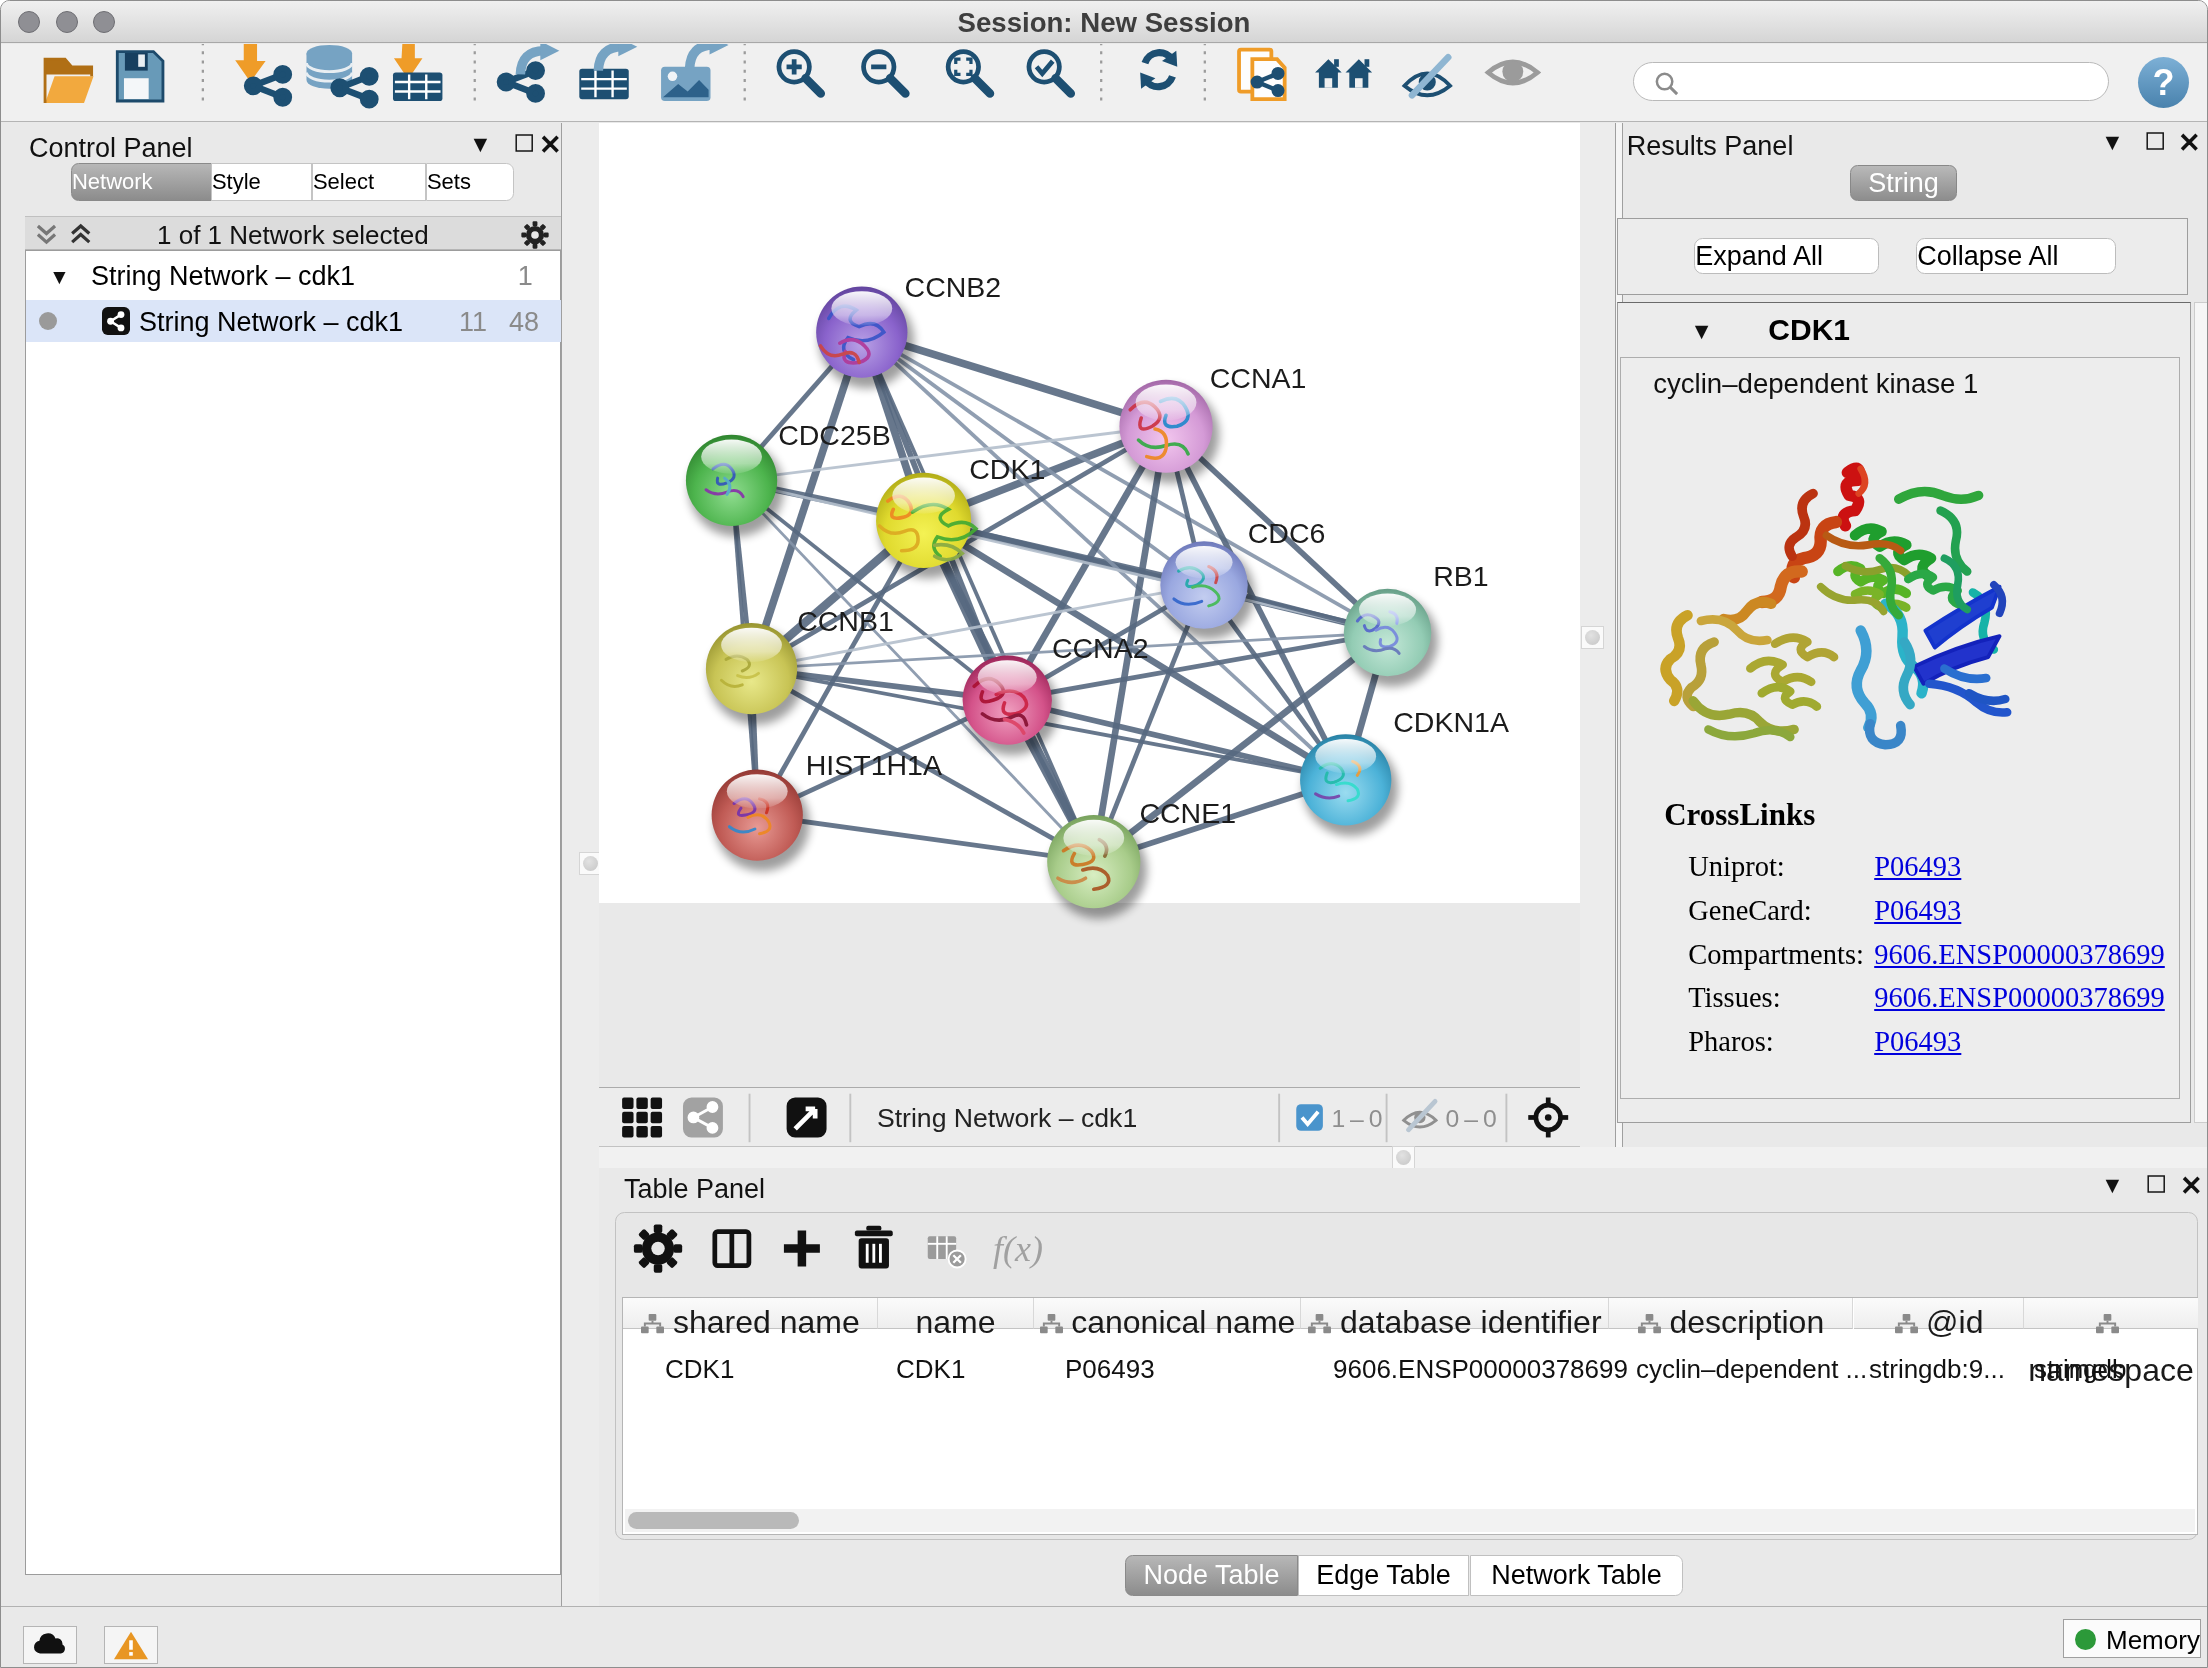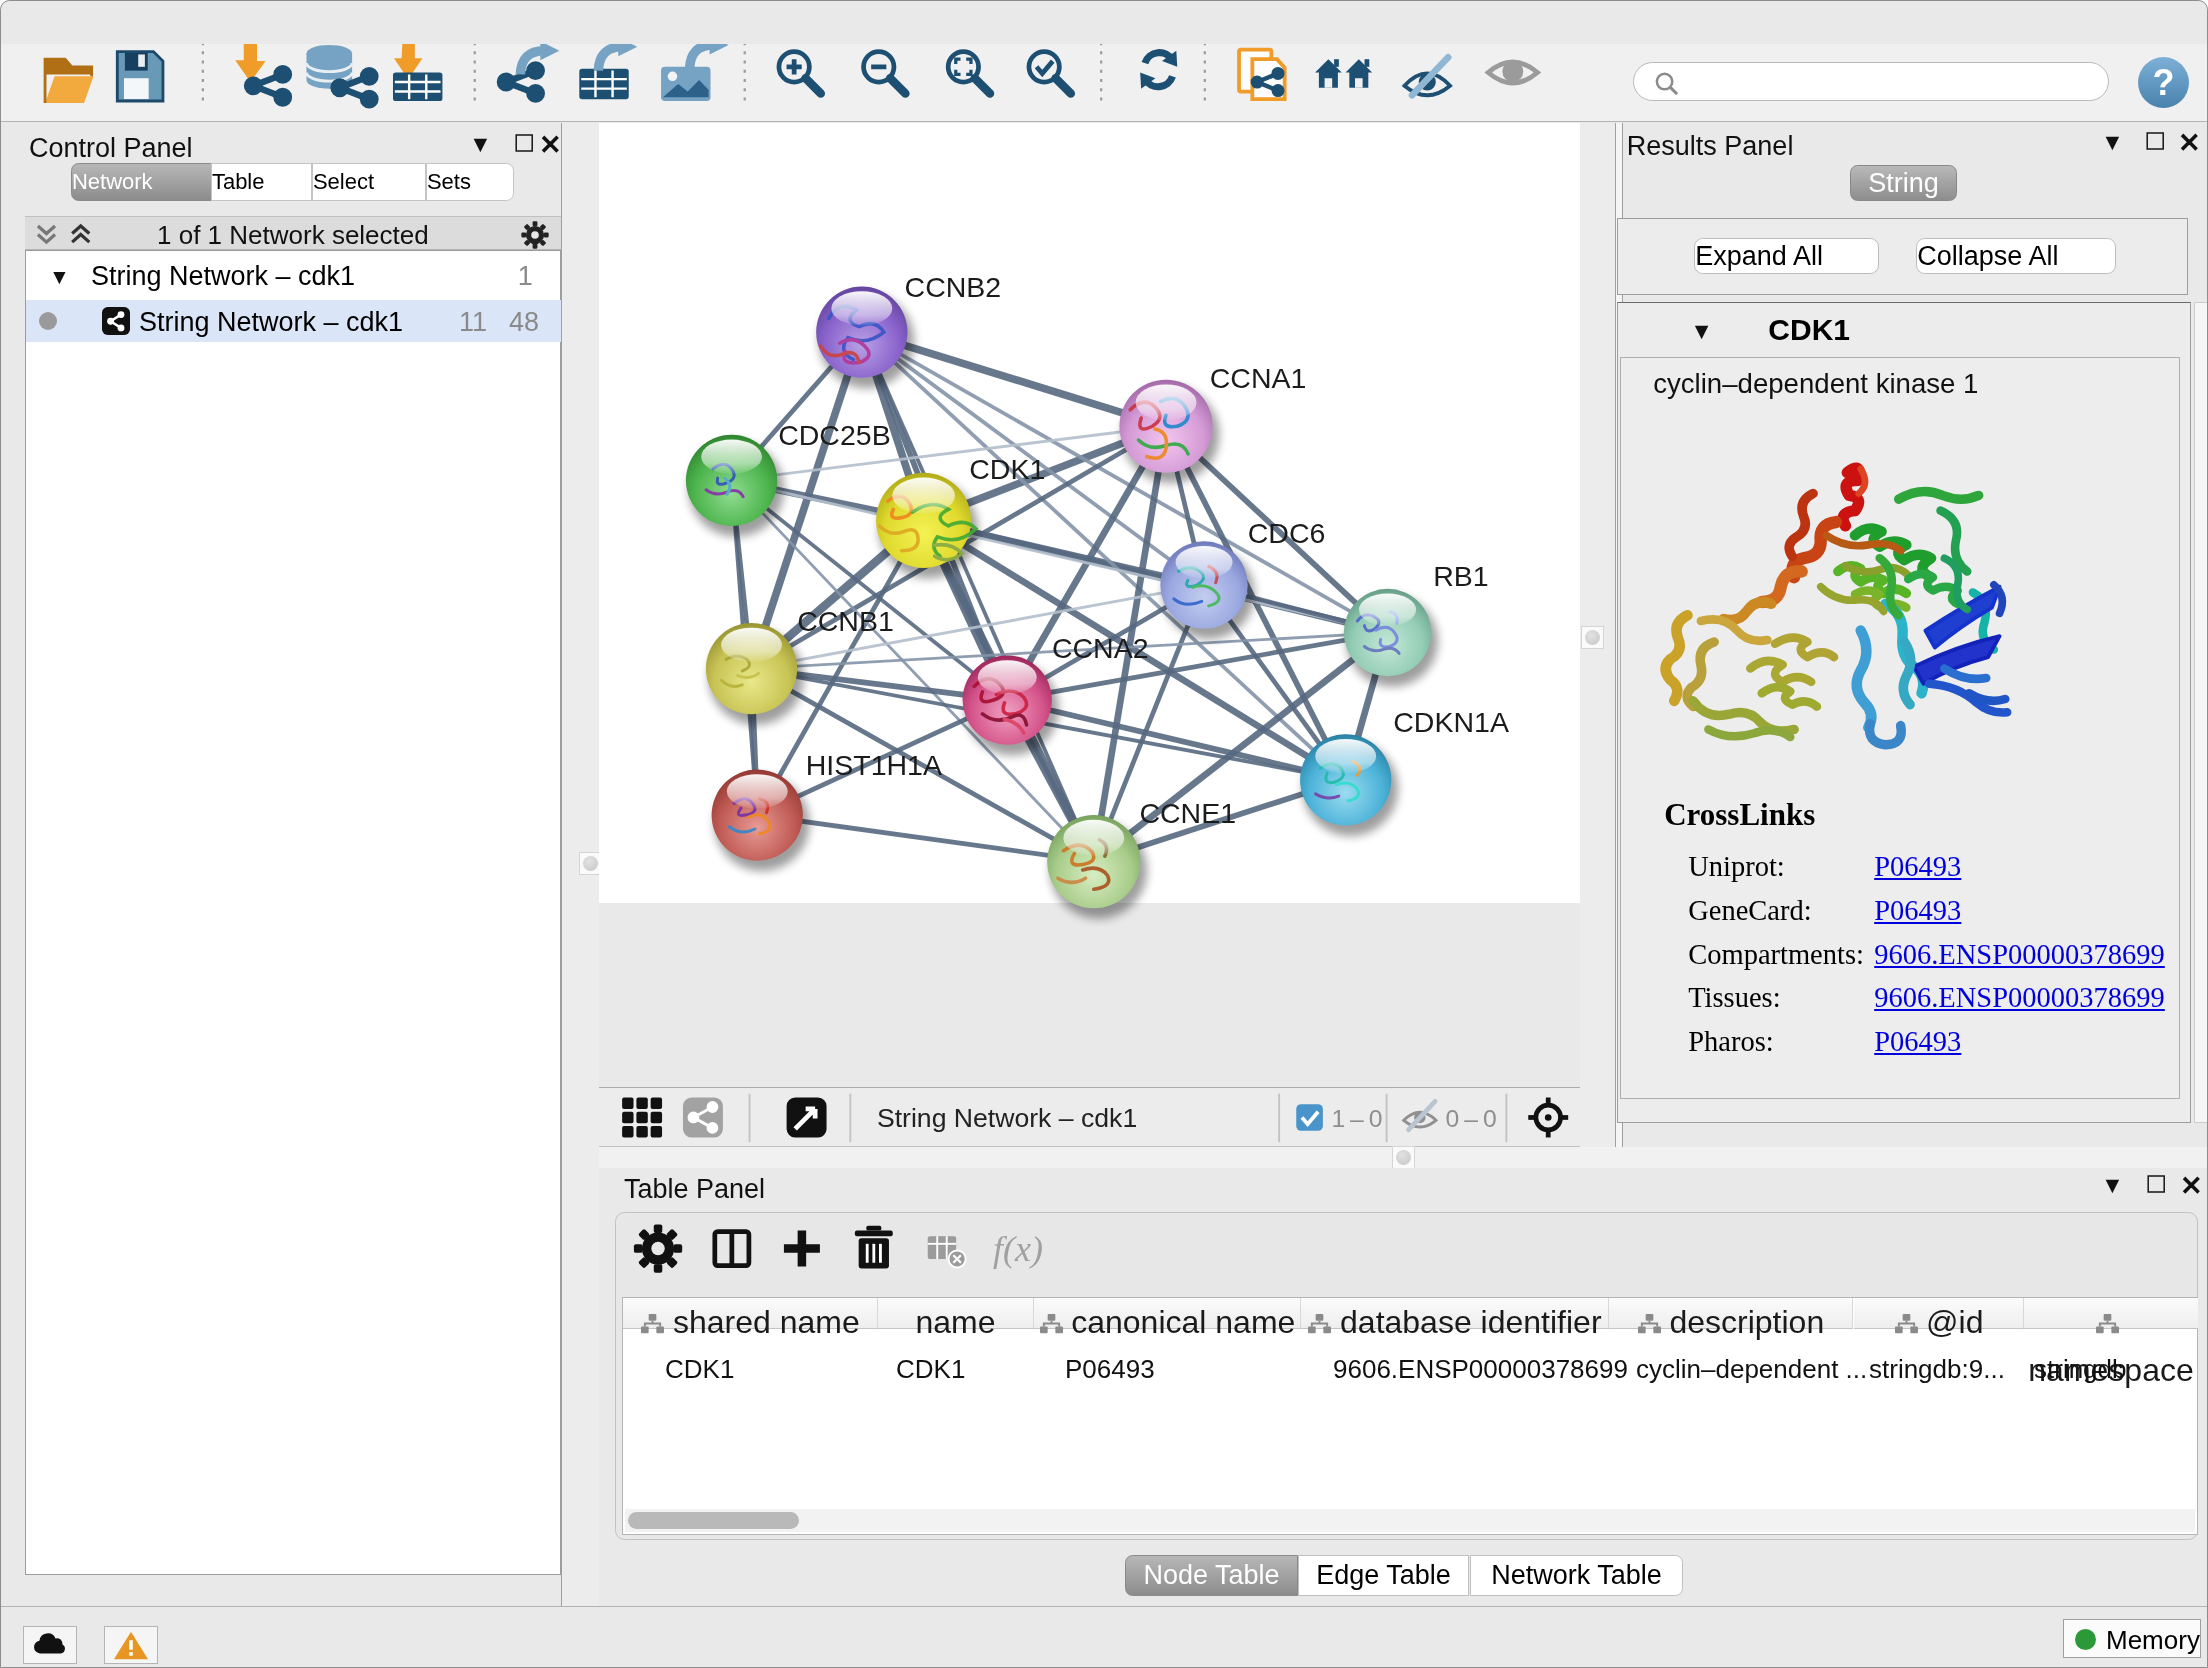--- a/index.html
+++ b/index.html
@@ -54,20 +54,26 @@
         text-align:center; line-height:48px; }
   .td { position:absolute; top:50px; height:42px; font-size:26px; color:#111; line-height:42px; }
   .btab { position:absolute; top:1554px; height:41px; font-size:27px; text-align:center;
           background:#ffffff; color:#000; border:1px solid #c0c0c0; line-height:39px; }
   .btab.tabsel, .tab.tabsel { background:linear-gradient(#b7b7b7,#8c8c8c); color:#fff; border:1px solid #8a8a8a; }
   .hdricon { display:inline-block; vertical-align:-2.9px; margin-right:7.6px; }
 </style>
 </head>
 <body>
 <div id="win">
+<div id="titlebar">
+    <div class="tl" style="left:17px;"></div>
+    <div class="tl" style="left:55px;"></div>
+    <div class="tl" style="left:92px;"></div>
+    <div id="title">Session: New Session</div>
+  </div>
 <div id="toolbar"><svg width="2208" height="77" viewBox="0 0 2322 81">
         <g transform="translate(0,-12)">
 <g>
             <path d="M46,28 h21 l7,8 h21 v8 h-49 z" fill="#b06f15"></path>
             <path d="M46,74 l10,-28 h41 l-10,28 z" fill="#f2a93e"></path>
             <path d="M46,74 v-46 h21 l7,8 h21 v10" fill="none" stroke="#b06f15" stroke-width="3"></path>
           </g>
           <g>
             <path d="M122,20 h38 l10,10 v42 h-48 z" fill="#689ab8"></path>
             <rect x="130" y="20" width="24" height="20" fill="#173f5f"></rect>
@@ -193,21 +199,21 @@
     <div class="abs" style="left:2137px; top:13.3px; width:51px; height:51px; border-radius:50%;
       background:linear-gradient(#7db0d6,#4982ad); color:#fff; font-size:36px; font-weight:bold;
       text-align:center; line-height:51px;">?</div>
 </div>
 <div id="controlpanel">
     <div class="ptitle abs" style="left:26px; top:9.5px;">Control Panel</div>
     <div class="abs" style="left:466px; top:7.6px; font-size:23px; color:#111;">▼</div>
     <div class="abs" style="left:510px; top:1.9px; font-size:27px; color:#111;">◻</div>
     <div class="abs" style="left:536px; top:5.7px; font-size:27px; font-weight:bold; color:#111;">✕</div>
     <div class="tab tabsel" style="left:68px; top:40px; width:141px; border-radius:7.6px 0 0 7.6px;">Network</div>
-    <div class="tab" style="left:208px; top:40px; width:101px;">Table</div>
+    <div class="tab" style="left:208px; top:40px; width:101px;">Style</div>
     <div class="tab" style="left:309px; top:40px; width:114px;">Select</div>
     <div class="tab" style="left:423px; top:40px; width:88px; border-radius:0 7.6px 7.6px 0;">Sets</div>
     <div id="cp-grey">
       <svg class="abs" style="left:11.4px; top:4.8px;" width="59" height="25" viewBox="0 0 62 26">
         <g fill="none" stroke="#777" stroke-width="3.4">
             <path d="M2,4 l9,8 9,-8 M2,13 l9,8 9,-8"></path>
           </g>
         <g fill="none" stroke="#333" stroke-width="3.4">
             <path d="M38,12 l9,-8 9,8 M38,21 l9,-8 9,8"></path>
           </g>

